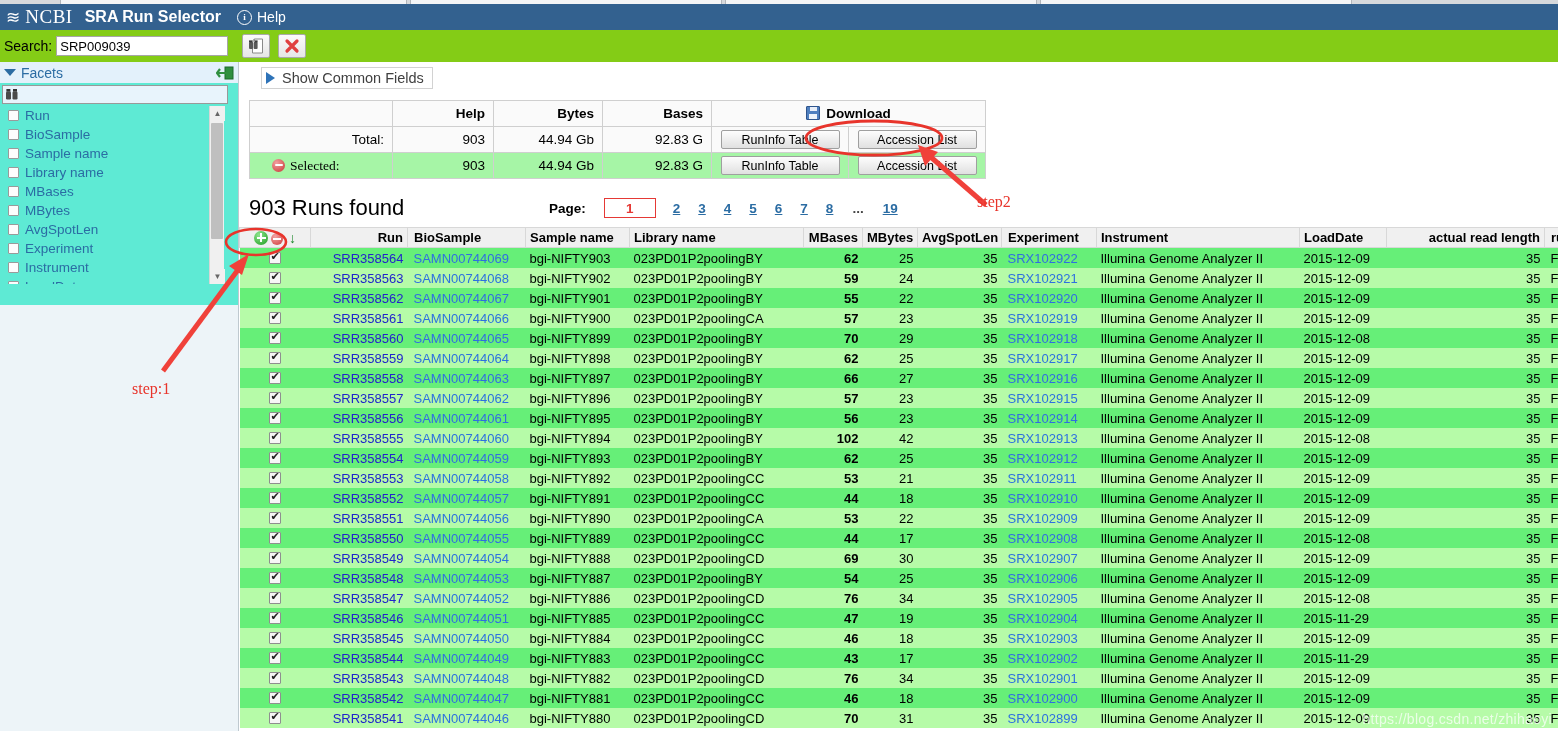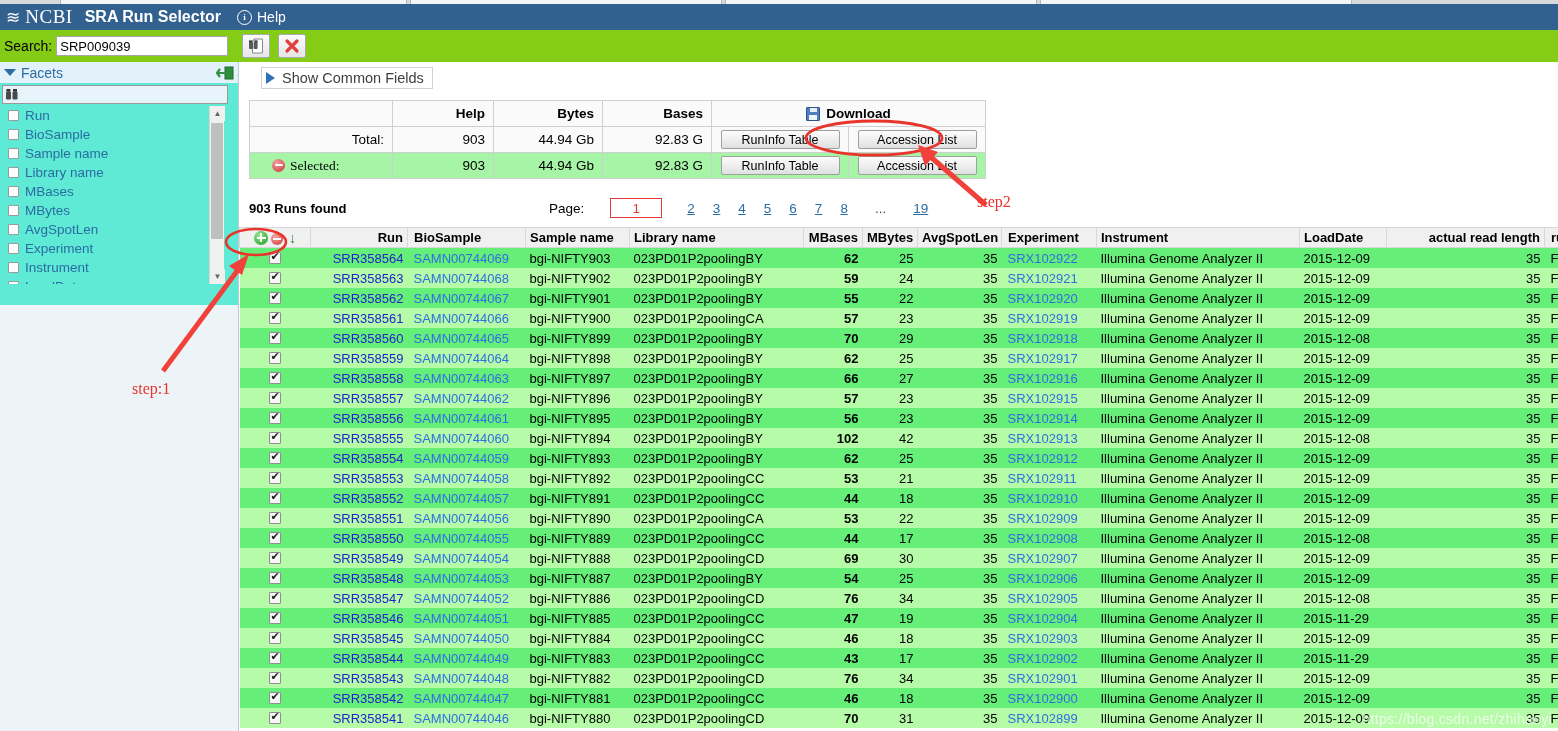--- a/index.html
+++ b/index.html
@@ -155,21 +155,21 @@
     border: 1px solid #cfcfcf; padding: 0;
     height: 25px; text-align: center; vertical-align: middle;
   }
   .summary thead th { background: #f0f0f0; font-weight: bold; color: #000; }
   .summary .c-label { width: 112px; text-align: right; padding-right: 8px; background: #fafafa; }
   .summary .c-runs  { width: 92px; text-align: right; padding-right: 8px; background: #fafafa; }
   .summary .c-bytes { width: 100px; text-align: right; padding-right: 8px; background: #fafafa;}
   .summary .c-bases { width: 100px; text-align: right; padding-right: 8px; background: #fafafa; margin-left: 47px;}
   .summary .c-dl    { width: 136px; background: #fafafa; }
   .summary tr.selected td { background: #a6f5a6; }
-  .dl-head { display: flex; align-items: center; justify-content: center; gap: 6px; }
+  .dl-head { display: flex; justify-content: center; gap: 6px; }
   .floppy {
     width: 12px; height: 12px; background: #4f7fbf; border: 1px solid #2e548c;
     position: relative; border-radius: 1px;
   }
   .floppy::before {
     content: ""; position: absolute; left: 2.5px; top: 0; width: 7px; height: 4px; background: #e8eef8;
   }
   .floppy::after {
     content: ""; position: absolute; left: 2px; bottom: 0; width: 8px; height: 5px; background: #eef3fa;
   }
@@ -188,22 +188,22 @@
   .minus-icon::after {
     content: ""; position: absolute; left: 2.5px; top: 5.5px; width: 8px; height: 2px;
     background: #fff; border-radius: 1px;
   }
   .sel-cell { text-align: left !important; padding-left: 22px !important; font-family: Liberation Serif, serif; }
 
   
   .runs-row {
     display: flex; align-items: center; margin: 16px 0 0 10px; height: 26px;
   }
-  .runs-found { font-size: 13px; font-weight: bold; color: #000; width: 300px; }
-  .pager { display: flex; align-items: center; gap: 16px; font-size: 13.5px; }
+  .runs-found { font-size: 22px; font-weight: normal; color: #000; width: 300px; }
+  .pager { display: flex; align-items: center; gap: 8px; font-size: 13.5px; font-weight: bold; }
   .pager .plabel { color: #000; margin-right: 10px; }
   .pager .pcur {
     color: #e53935; border: 1px solid #e53935; width: 52px; text-align: center;
     height: 20px; line-height: 19px; box-sizing: border-box; background: #fff;
   }
   .pager a {
     color: #2b6ca3; text-decoration: underline; margin: 0 9px; cursor: pointer;
   }
   .pager .dots { color: #444; margin: 0 2px; text-decoration: none; }
 

